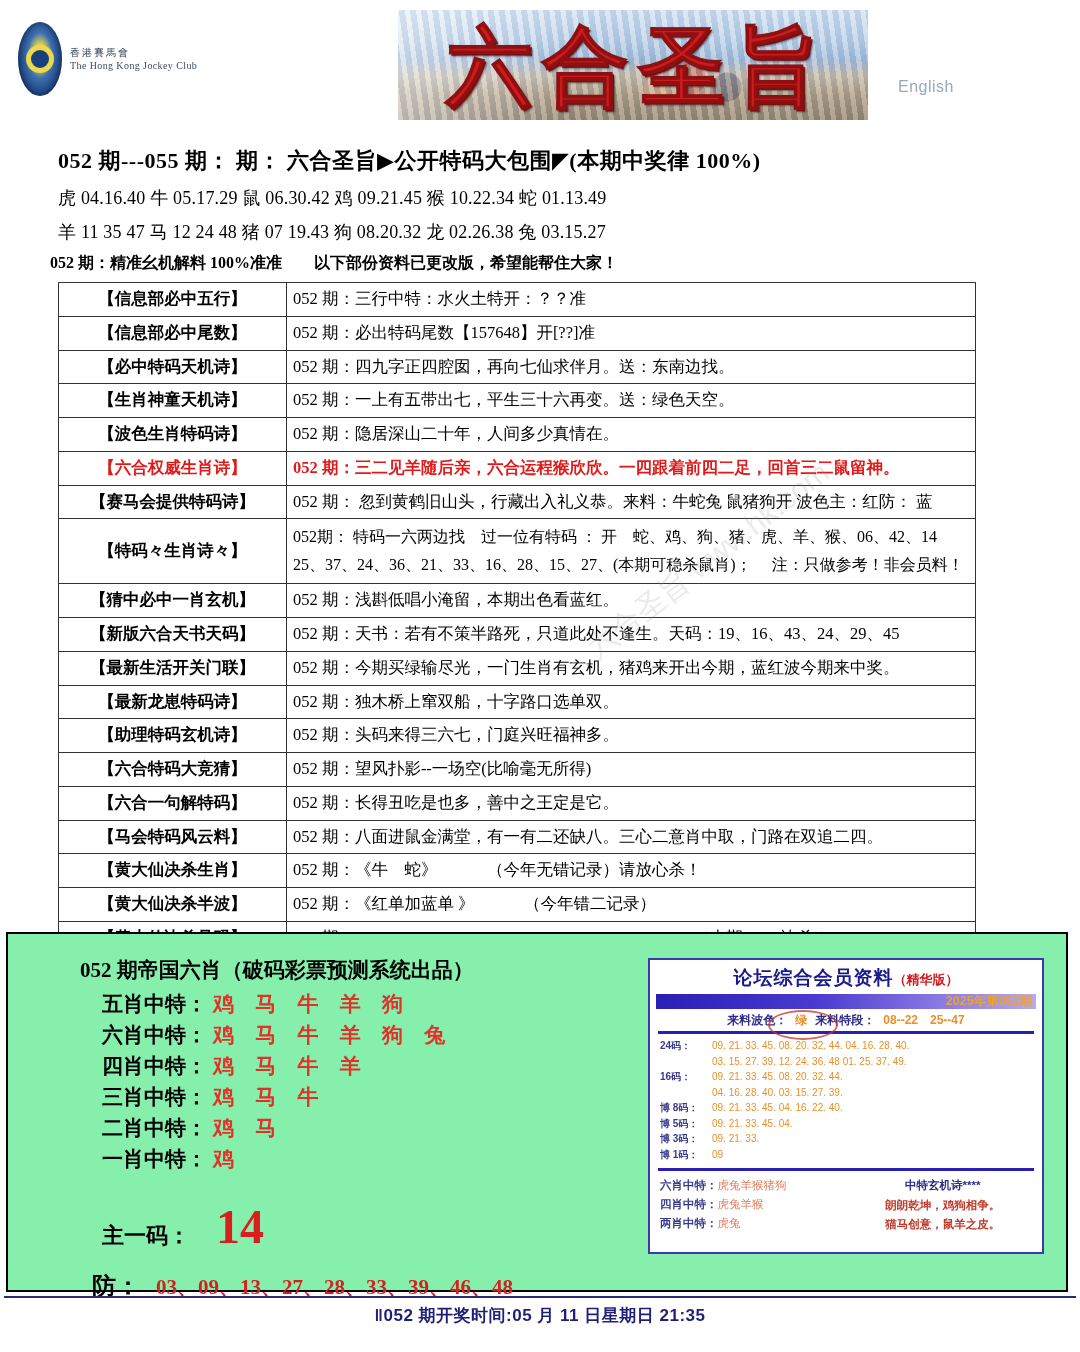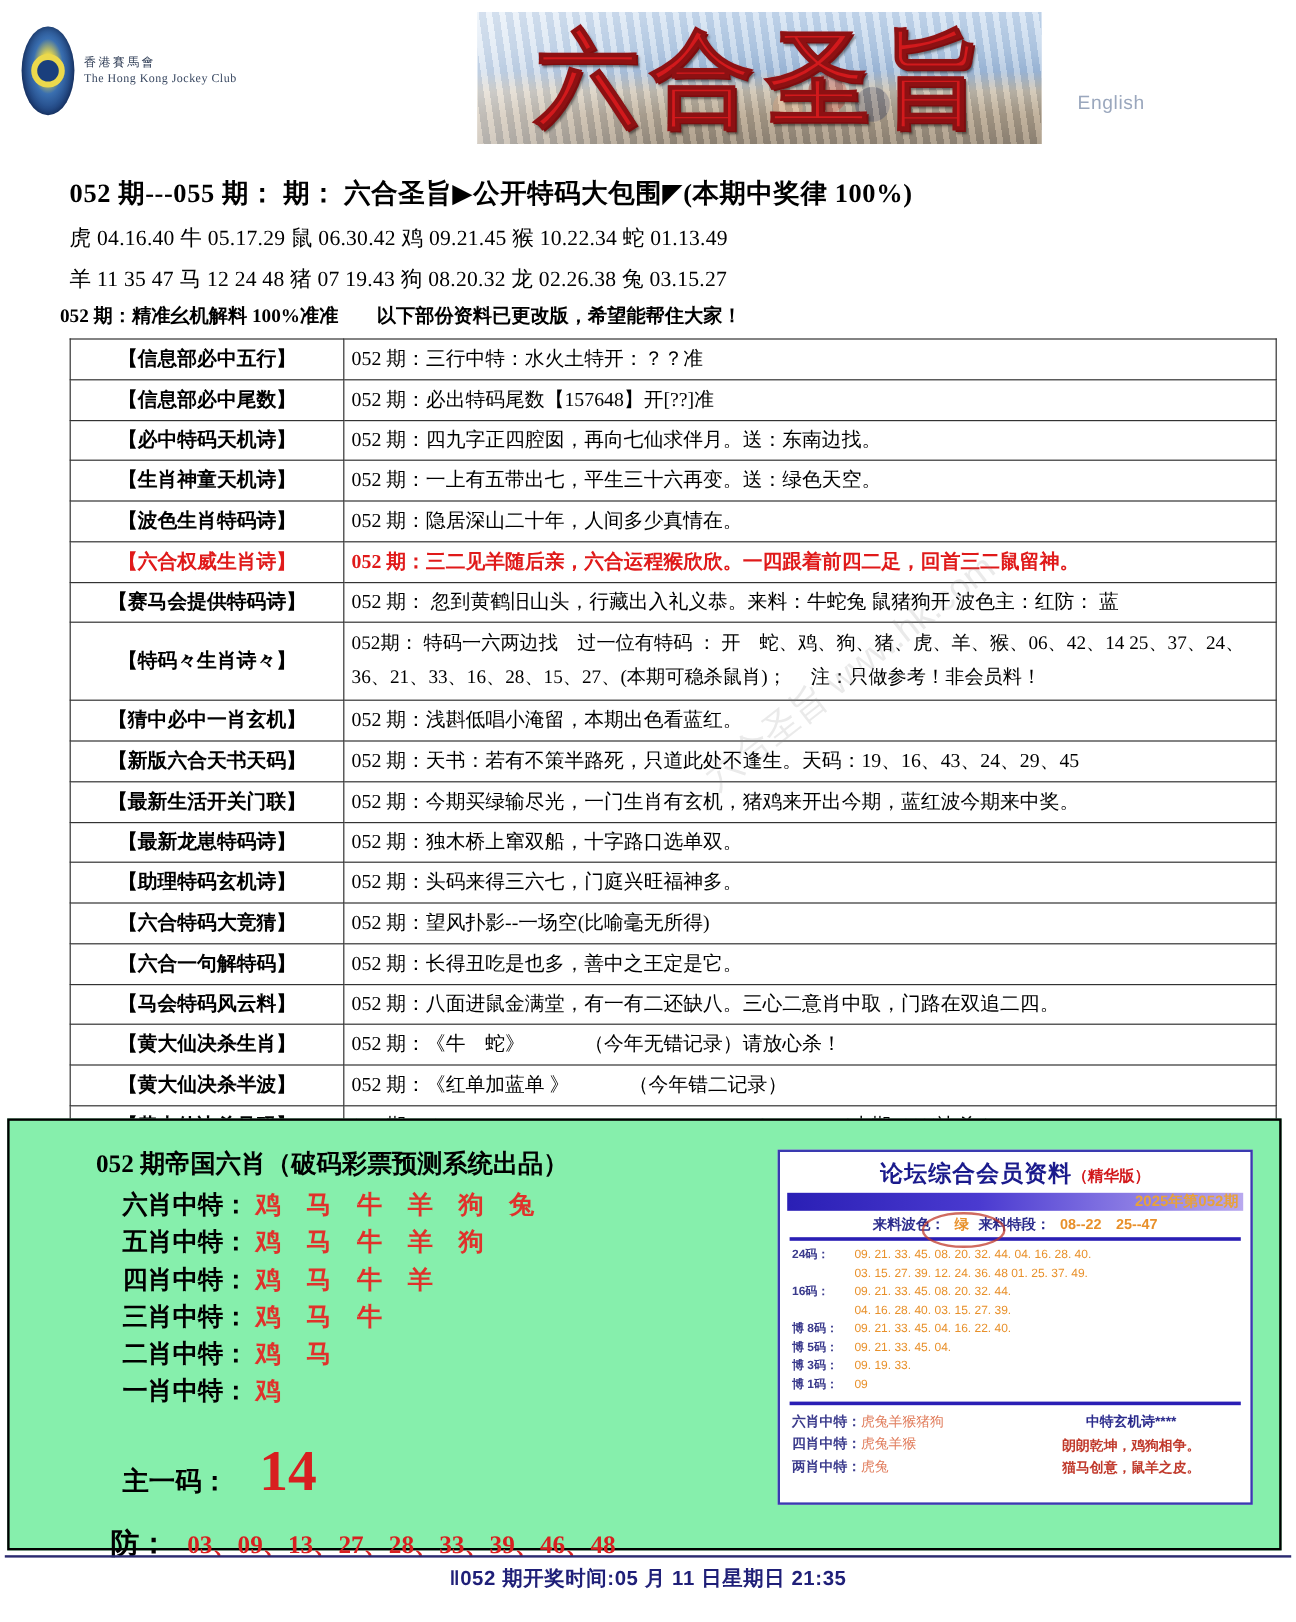--- a/index.html
+++ b/index.html
@@ -94,21 +94,21 @@
   }
   .note-line{
     margin:9px 0 0 50px;
     font-size:16px;font-weight:bold;
     white-space:nowrap;
   }
   
   table.main{
     margin:8px 0 0 58px;
     border-collapse:collapse;
-    width:1006px;
+    width:918px;
     table-layout:fixed;
   }
   table.main td{
     border:1px solid #333;
     padding:4px 6px;
     font-size:16.5px;
     vertical-align:middle;
     line-height:1.5;
   }
   td.lbl{
@@ -339,22 +339,22 @@
         <td class="val">052 期： 06 18 30 42 03 15 27 39 01 13 25 37 49 09 21 33 45 08 20 32 44 02 14 26 38</td>
       </tr>
     </tbody>
 </table>
 
 <div class="bottom">
 
   <div class="pred">
     <div class="pred-title">052 期帝国六肖（破码彩票预测系统出品）</div>
     <div id="pred-rows">
+        <div class="pred-row"><span class="k">五肖中特：</span><span class="v">鸡 马 牛 羊 狗</span></div>
         <div class="pred-row"><span class="k">六肖中特：</span><span class="v">鸡 马 牛 羊 狗 兔</span></div>
-        <div class="pred-row"><span class="k">五肖中特：</span><span class="v">鸡 马 牛 羊 狗</span></div>
         <div class="pred-row"><span class="k">四肖中特：</span><span class="v">鸡 马 牛 羊</span></div>
         <div class="pred-row"><span class="k">三肖中特：</span><span class="v">鸡 马 牛</span></div>
         <div class="pred-row"><span class="k">二肖中特：</span><span class="v">鸡 马</span></div>
         <div class="pred-row"><span class="k">一肖中特：</span><span class="v">鸡</span></div>
       </div>
 
     <div class="main-code">
       <span>主一码：</span>
       <span class="num">14</span>
     </div>
@@ -380,21 +380,21 @@
       <span class="ib-circle"></span>
     </div>
     <div class="ib-rule"></div>
     <div class="ib-rows" id="ib-rows">
         <div><span class="lab">24码：</span><span>09. 21. 33. 45. 08. 20. 32. 44. 04. 16. 28. 40.</span></div>
         <div><span class="ind"></span><span>03. 15. 27. 39. 12. 24. 36. 48 01. 25. 37. 49.</span></div>
         <div><span class="lab">16码：</span><span>09. 21. 33. 45. 08. 20. 32. 44.</span></div>
         <div><span class="ind"></span><span>04. 16. 28. 40. 03. 15. 27. 39.</span></div>
         <div><span class="lab">博 8码：</span><span>09. 21. 33. 45. 04. 16. 22. 40.</span></div>
         <div><span class="lab">博 5码：</span><span>09. 21. 33. 45. 04.</span></div>
-        <div><span class="lab">博 3码：</span><span>09. 19. 33.</span></div>
+        <div><span class="lab">博 3码：</span><span>09. 21. 33.</span></div>
         <div><span class="lab">博 1码：</span><span>09</span></div>
       </div>
     <div class="ib-rule2"></div>
     <div class="ib-bot">
       <div class="ib-bot-l" id="ib-bot-l">
           <div><span class="lab">六肖中特：</span><span class="zs">虎兔羊猴猪狗</span></div>
           <div><span class="lab">四肖中特：</span><span class="zs">虎兔羊猴</span></div>
           <div><span class="lab">两肖中特：</span><span class="zs">虎兔</span></div>
         </div>
       <div class="ib-bot-r">

